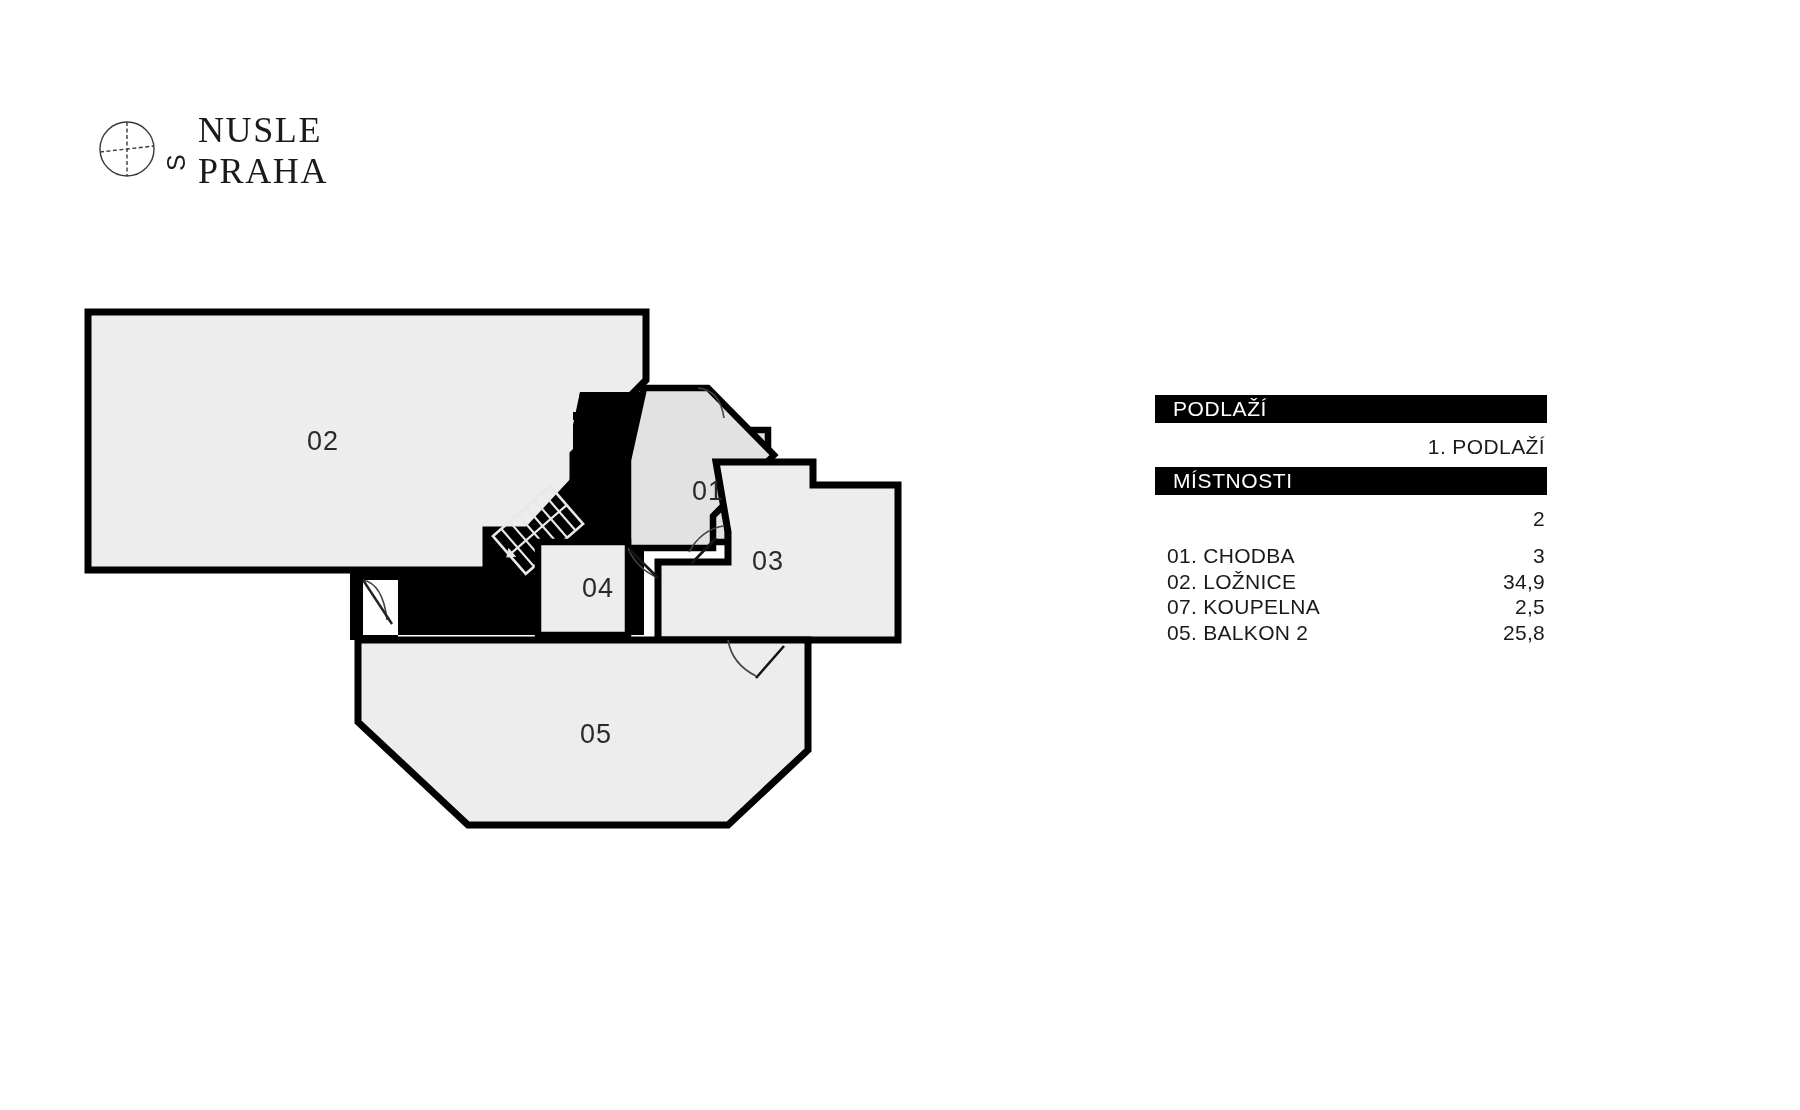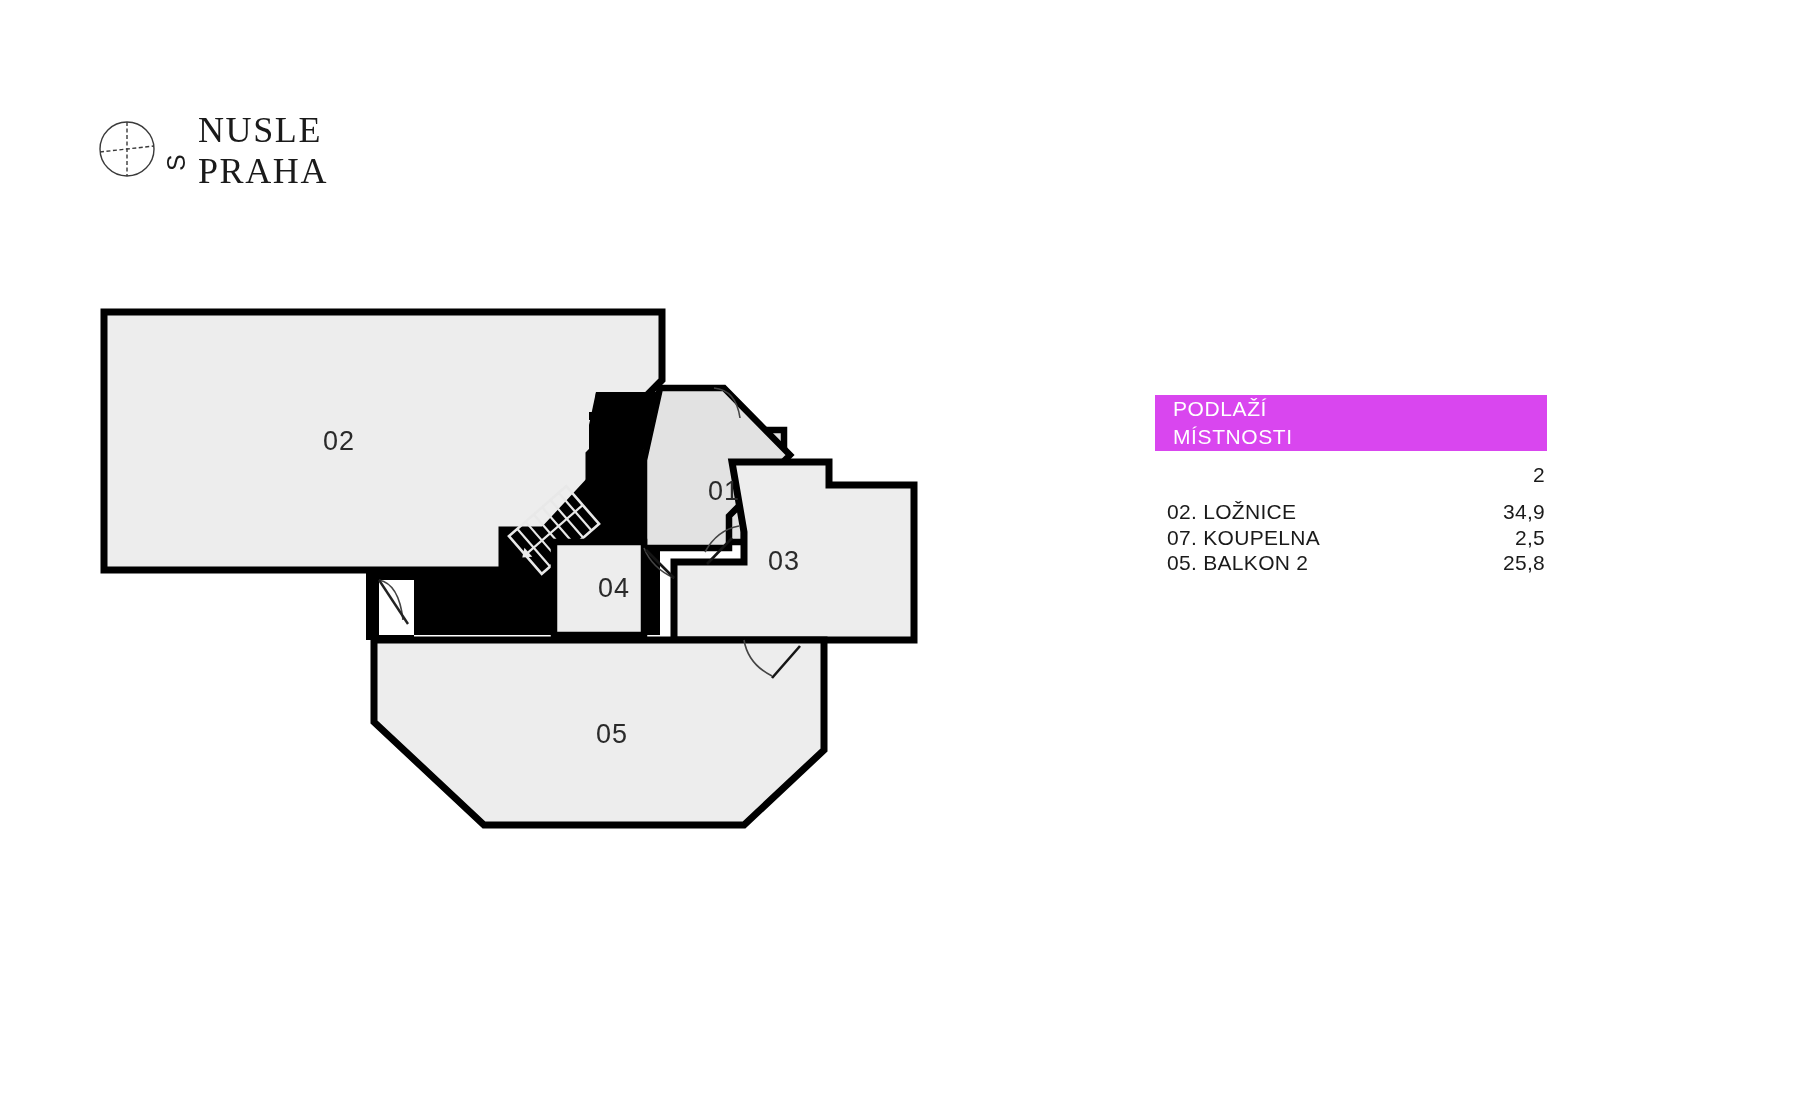--- a/index.html
+++ b/index.html
@@ -54,21 +54,21 @@
     font-size: 36px;
     font-weight: 400;
     letter-spacing: 1.6px;
     color: #1a1a1a;
     white-space: nowrap;
   }
 
   
   #plan {
     position: absolute;
-    left: 84px;
+    left: 68px;
     top: 280px;
     width: 880px;
     height: 580px;
   }
   #plan svg { display: block; }
 
   .room-number {
     font-family: "Liberation Sans", sans-serif;
     font-size: 27px;
     fill: #2a2a2a;
@@ -76,21 +76,21 @@
   }
 
   
   #legend {
     position: absolute;
     left: 1155px;
     top: 395px;
     width: 392px;
   }
   .legend-bar {
-    background: #d946ef;
+    background: #000000;
     color: #ffffff;
     height: 28px;
     line-height: 28px;
     padding-left: 18px;
     font-size: 21px;
     letter-spacing: 0.6px;
     font-weight: 400;
     box-sizing: border-box;
   }
   .legend-value-row {
@@ -204,27 +204,32 @@
     <text class="room-number" x="640" y="220" text-anchor="middle">01</text>
     <text class="room-number" x="700" y="290" text-anchor="middle">03</text>
     <text class="room-number" x="530" y="317" text-anchor="middle">04</text>
     <text class="room-number" x="528" y="463" text-anchor="middle">05</text>
   </svg>
 </div>
 
 <div id="legend">
 
   <div class="legend-bar">PODLAŽÍ</div>
+  <div class="legend-value-row">1. PODLAŽÍ</div>
 
   <div class="legend-bar">MÍSTNOSTI</div>
   <div class="legend-value-row">2</div>
 
 
   <div class="area-list">
     <div class="area-row">
+      <span class="a-label">01. CHODBA</span>
+      <span class="a-value">3</span>
+    </div>
+    <div class="area-row">
       <span class="a-label">02. LOŽNICE</span>
       <span class="a-value">34,9</span>
     </div>
     <div class="area-row">
       <span class="a-label">07. KOUPELNA</span>
       <span class="a-value">2,5</span>
     </div>
     <div class="area-row">
       <span class="a-label">05. BALKON 2</span>
       <span class="a-value">25,8</span>

